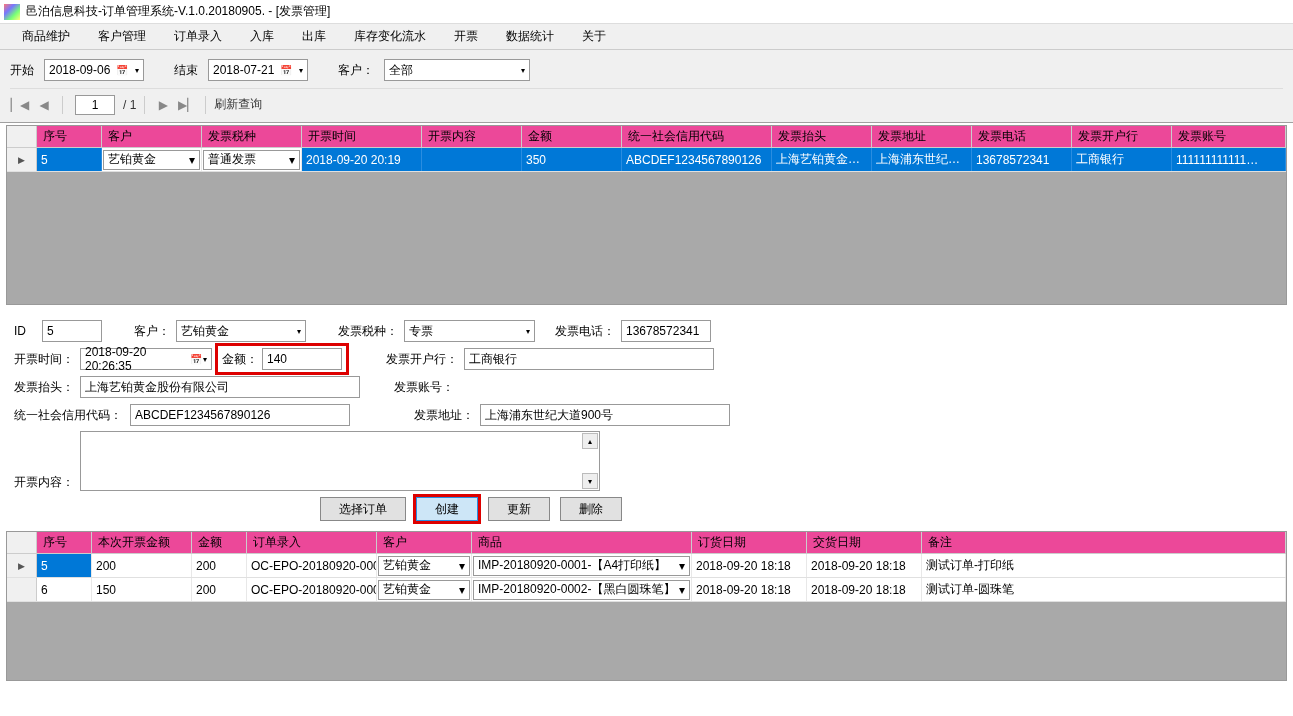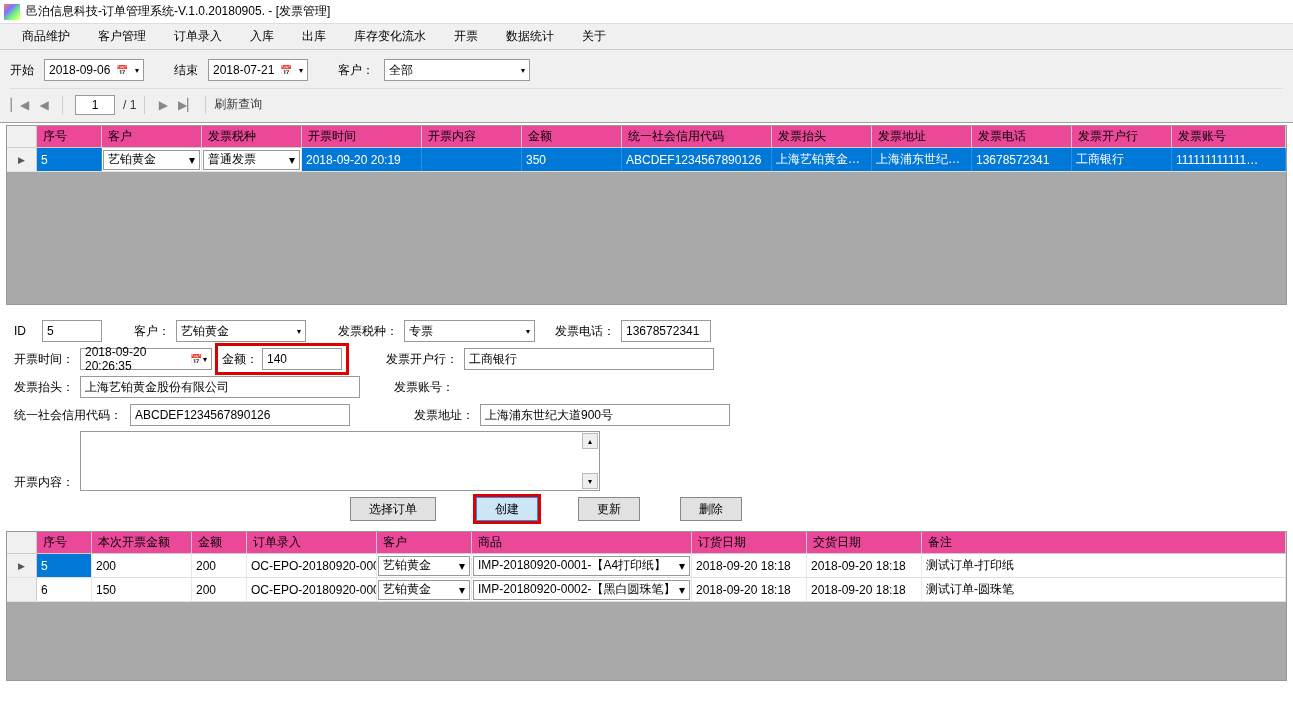--- a/index.html
+++ b/index.html
@@ -42,21 +42,21 @@
 .form-area { padding: 10px 14px 6px; }
 .form-row { display: flex; align-items: center; height: 28px; gap: 6px; }
 .form-row label { min-width: auto; text-align: left; }
 .text-input { border: 1px solid #999; background: #fff; height: 22px; padding: 0 4px; display: inline-flex; align-items: center; overflow: hidden; white-space: nowrap; }
 .textarea { border: 1px solid #999; background: #fff; height: 60px; width: 520px; position: relative; }
 .textarea .scrollbar-btn { position: absolute; right: 1px; width: 16px; height: 16px; background: #eee; border: 1px solid #bbb; font-size: 8px; display: flex; align-items: center; justify-content: center; }
 
 .redbox { outline: 3px solid #d00; outline-offset: 0; }
 
 .btn-row { display: flex; gap: 10px; padding: 0 0 8px 320px; align-items: center; }
-.btn { border: 1px solid #888; background: #e1e1e1; height: 24px; padding: 0 18px; display: inline-flex; align-items: center; justify-content: center; cursor: default; margin-left: 30px; }
+.btn { border: 1px solid #888; background: #e1e1e1; height: 24px; padding: 0 18px; display: inline-flex; align-items: center; justify-content: center; cursor: default; }
 .btn.highlight-blue { background: #cde6f7; border-color:#2a8de0; }
 
 .spacer-col { display:inline-block; }
 </style>
 </head>
 <body>
 
 <div class="titlebar">
   <div class="app-icon"></div>
   <span class="titlebar-text">邑泊信息科技-订单管理系统-V.1.0.20180905. - [发票管理]</span>

